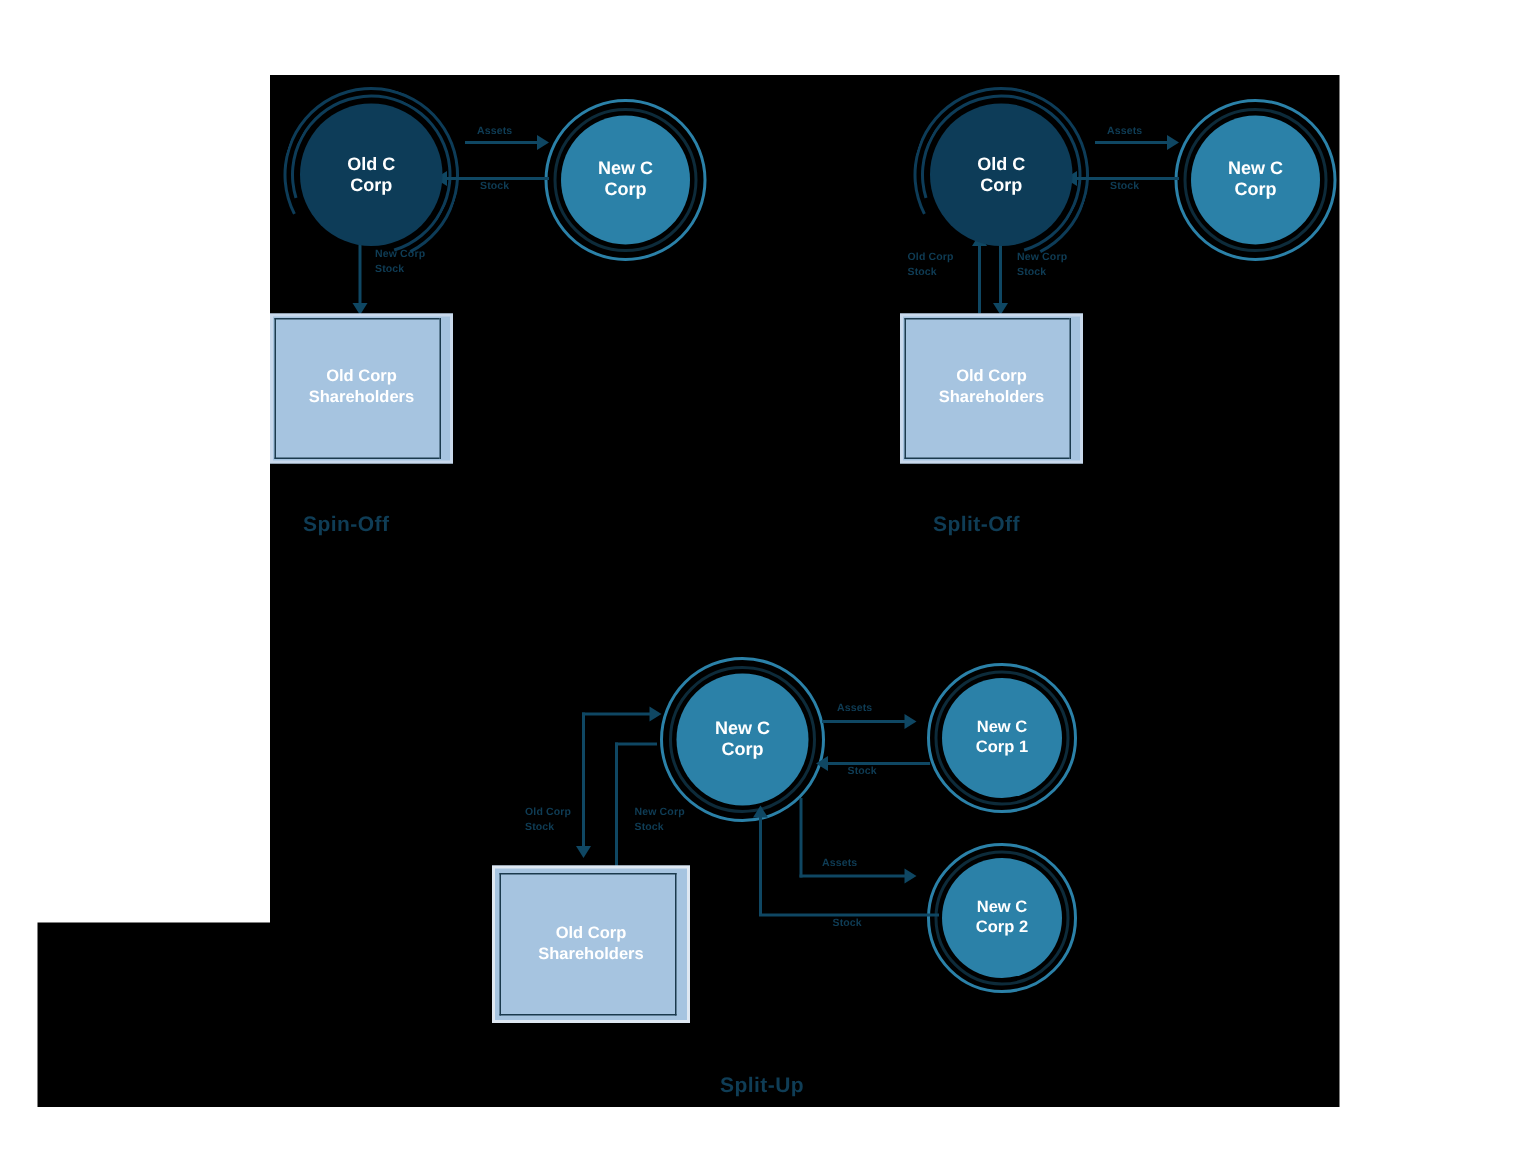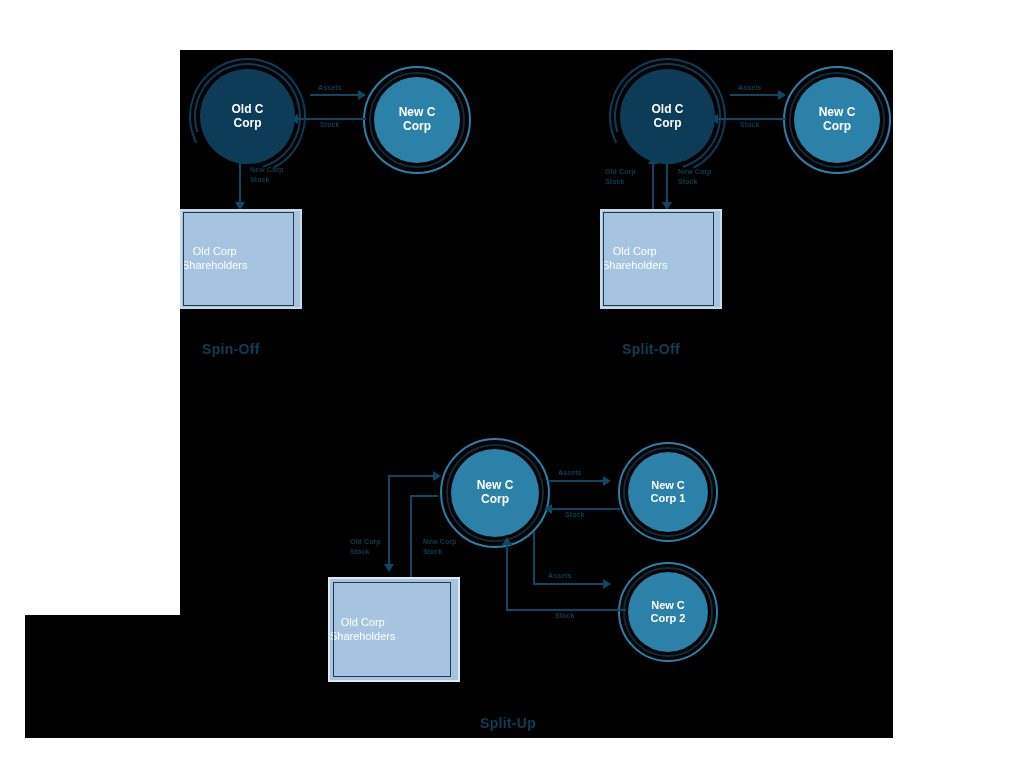--- a/index.html
+++ b/index.html
@@ -53,23 +53,24 @@
     box-sizing: border-box;
     z-index: 3;
     border-style: solid;
   }
   
   .node-box {
     position: absolute;
     box-sizing: border-box;
     display: flex;
     align-items: center;
+    justify-content: center;
     text-align: center;
     color: #ffffff;
-    font-weight: normal;
+    font-weight: bold;
     line-height: 1.25;
     z-index: 5;
   }
   .box-inner-line {
     position: absolute;
     background: #1b3a4d;
     z-index: 6;
   }
   
   .seg-h, .seg-v {

